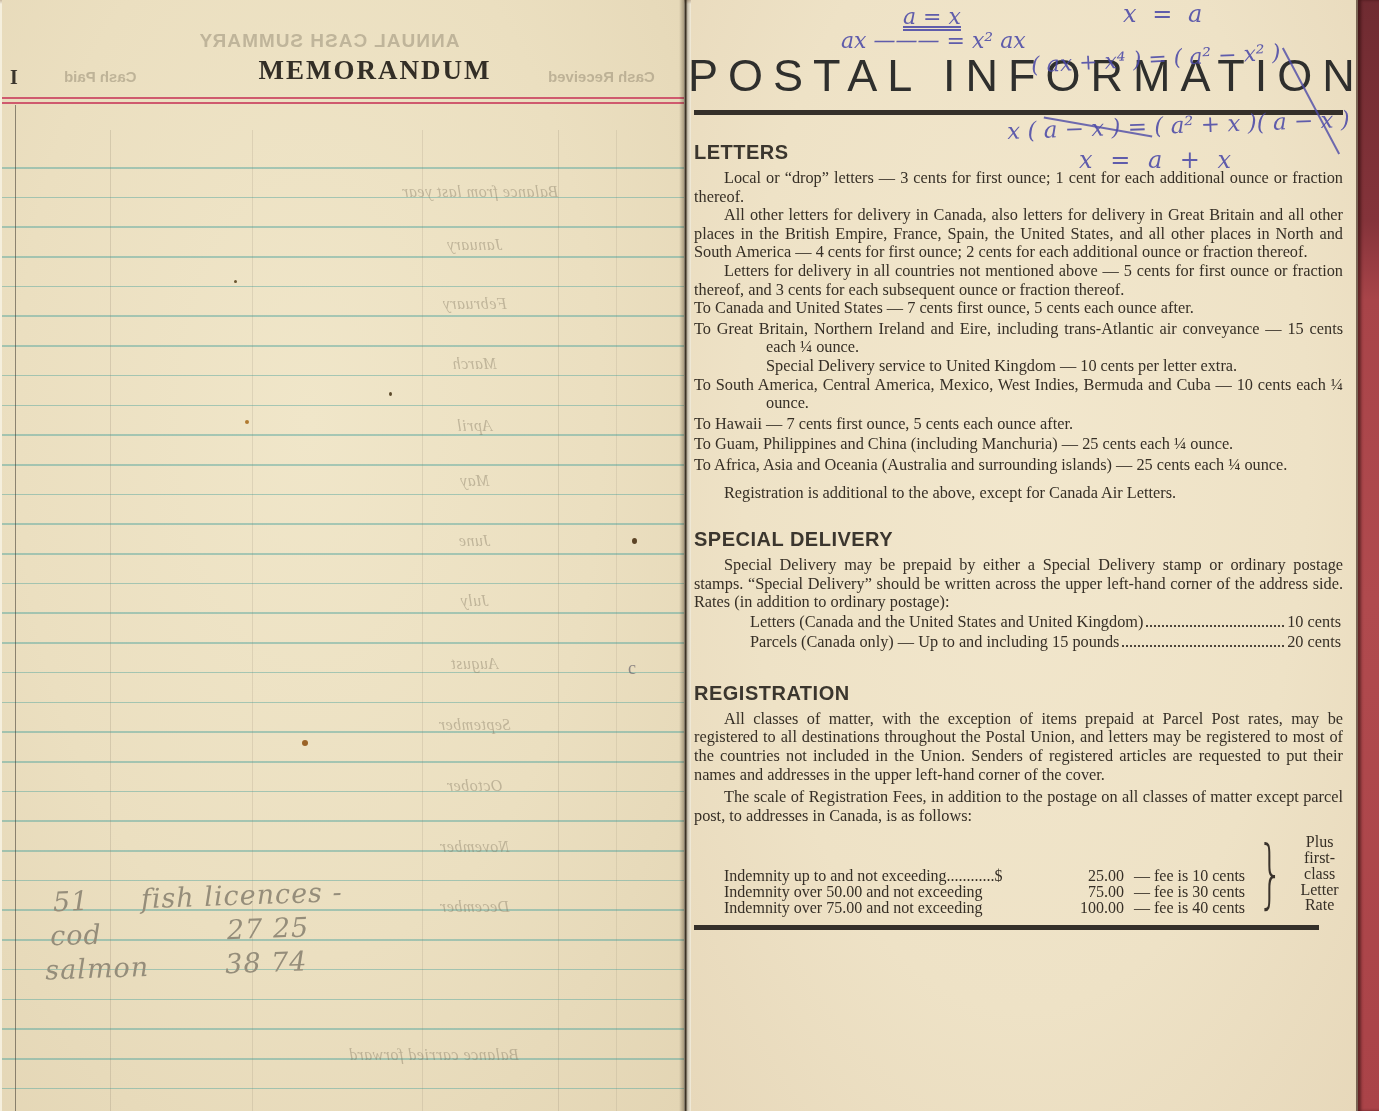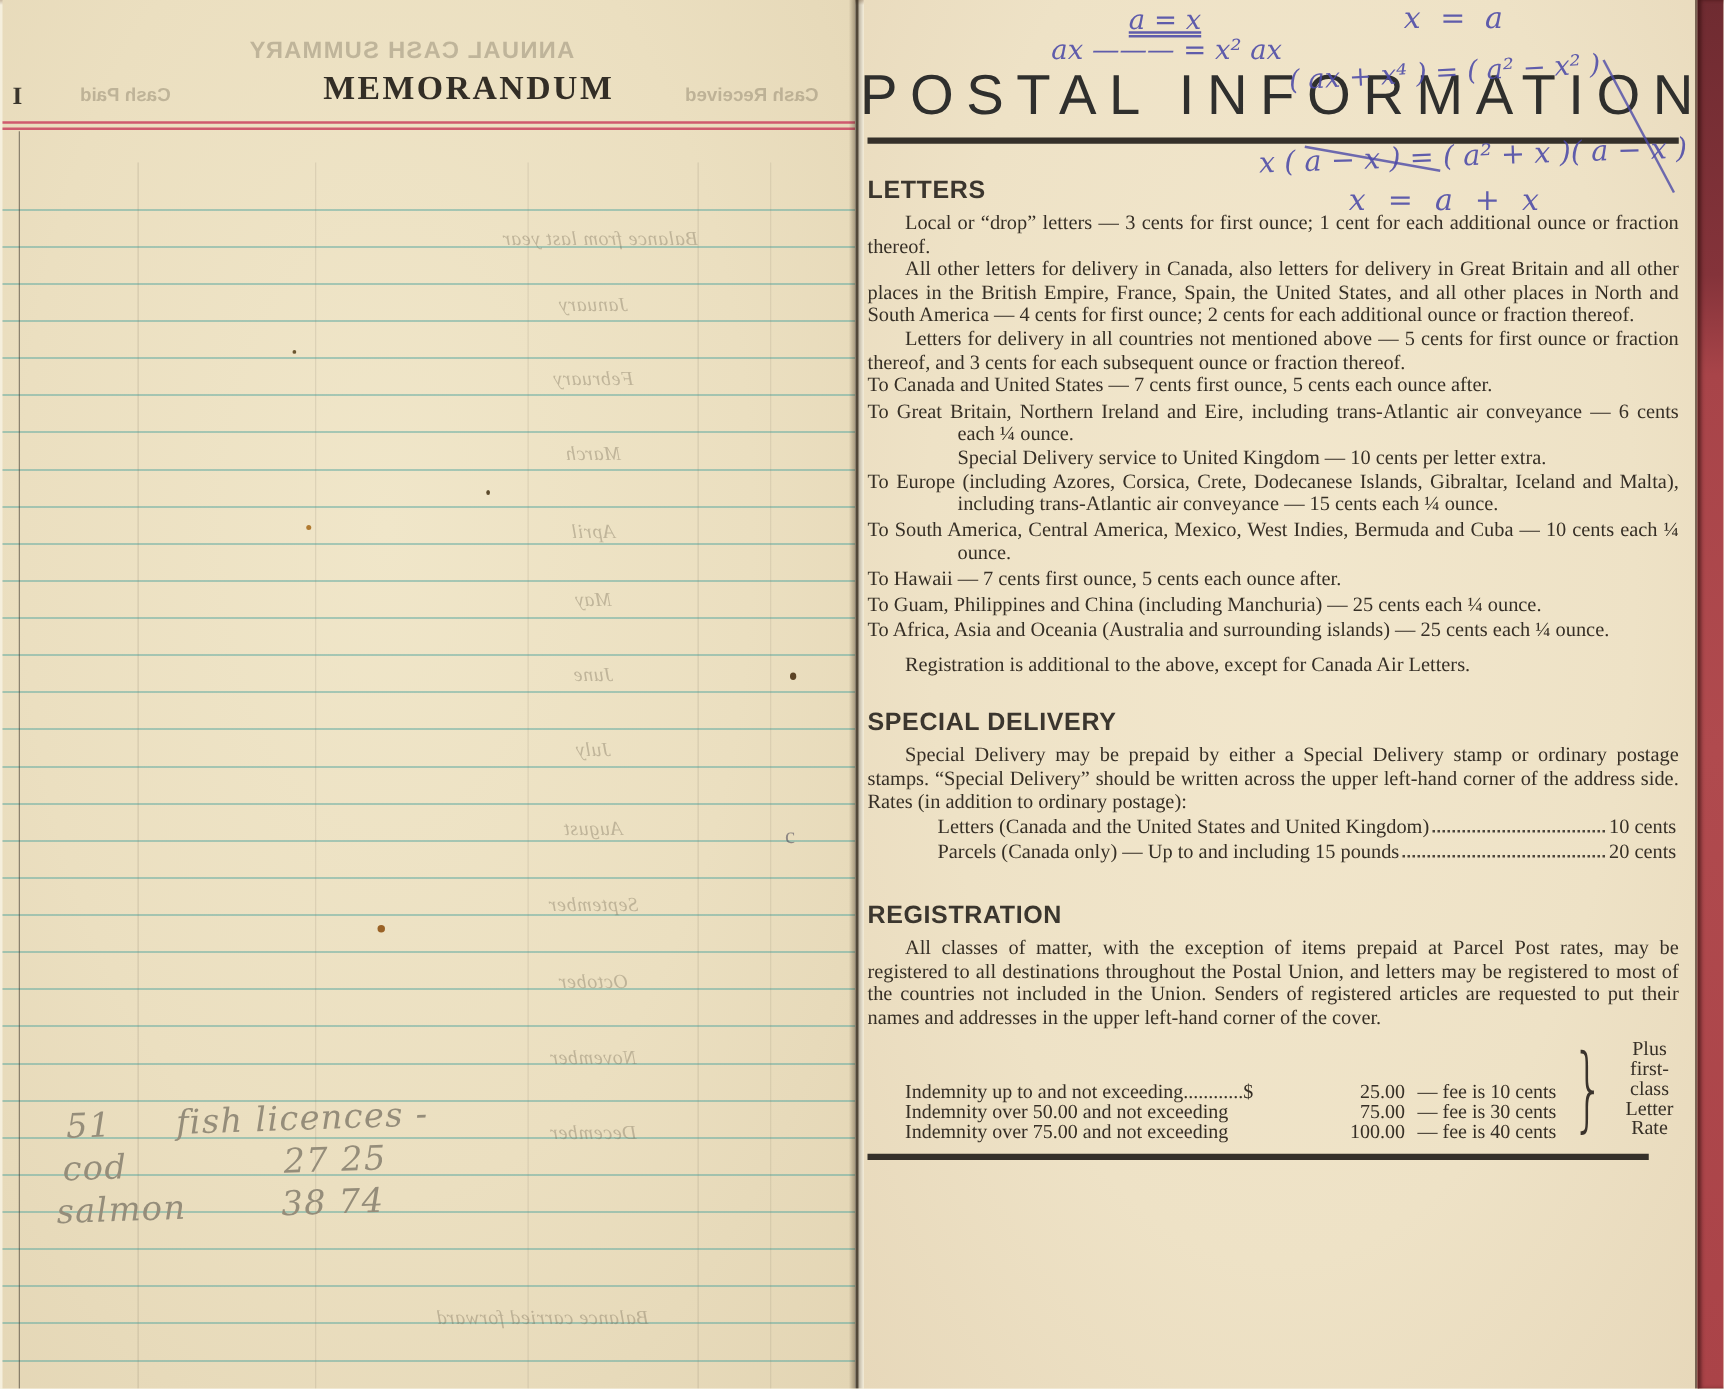--- a/index.html
+++ b/index.html
@@ -152,23 +152,22 @@
 
       <div class="postal-title">POSTAL INFORMATION</div>
       <div class="title-rule"></div>
 
       <div class="sec-head">LETTERS</div>
       <div class="para">Local or “drop” letters — 3 cents for first ounce; 1 cent for each additional ounce or fraction thereof.</div>
       <div class="para">All other letters for delivery in Canada, also letters for delivery in Great Britain and all other places in the British Empire, France, Spain, the United States, and all other places in North and South America — 4 cents for first ounce; 2 cents for each additional ounce or fraction thereof.</div>
       <div class="para">Letters for delivery in all countries not mentioned above — 5 cents for first ounce or fraction thereof, and 3 cents for each subsequent ounce or fraction thereof.</div>
 
       <div class="hang">To Canada and United States — 7 cents first ounce, 5 cents each ounce after.</div>
-      <div class="hang" style="margin-bottom:0;">To Great Britain, Northern Ireland and Eire, including trans-Atlantic air conveyance — 6 cents each ¼ ounce.</div>
+      <div class="hang" style="margin-bottom:0;">To Great Britain, Northern Ireland and Eire, including trans-Atlantic air conveyance — 15 cents each ¼ ounce.</div>
       <div class="hang-note">Special Delivery service to United Kingdom — 10 cents per letter extra.</div>
-      <div class="hang">To Europe (including Azores, Corsica, Crete, Dodecanese Islands, Gibraltar, Iceland and Malta), including trans-Atlantic air conveyance — 15 cents each ¼ ounce.</div>
       <div class="hang">To South America, Central America, Mexico, West Indies, Bermuda and Cuba — 10 cents each ¼ ounce.</div>
       <div class="hang">To Hawaii — 7 cents first ounce, 5 cents each ounce after.</div>
       <div class="hang">To Guam, Philippines and China (including Manchuria) — 25 cents each ¼ ounce.</div>
       <div class="hang">To Africa, Asia and Oceania (Australia and surrounding islands) — 25 cents each ¼ ounce.</div>
       <div class="para note-para">Registration is additional to the above, except for Canada Air Letters.</div>
 
       <div class="sec-head">SPECIAL DELIVERY</div>
       <div class="para">Special Delivery may be prepaid by either a Special Delivery stamp or ordinary postage stamps.  “Special Delivery” should be written across the upper left-hand corner of the address side.  Rates (in addition to ordinary postage):</div>
       <div class="rate-line">
         <span>Letters (Canada and the United States and United Kingdom)</span>
@@ -176,20 +175,21 @@
         <span>10 cents</span>
       </div>
       <div class="rate-line">
         <span>Parcels (Canada only) — Up to and including 15 pounds</span>
         <span class="leader"></span>
         <span>20 cents</span>
       </div>
 
       <div class="sec-head" style="margin-top:30px;">REGISTRATION</div>
       <div class="para">All classes of matter, with the exception of items prepaid at Parcel Post rates, may be registered to all destinations throughout the Postal Union, and letters may be registered to most of the countries not included in the Union.  Senders of registered articles are requested to put their names and addresses in the upper left-hand corner of the cover.</div>
+      <div class="para" style="margin-top:4px;">The scale of Registration Fees, in addition to the postage on all classes of matter except parcel post, to addresses in Canada, is as follows:</div>
 
       <div class="fee-table">
         <div class="fee-rows">
           <div class="fee-row">
             <span>Indemnity up to and not exceeding............$</span>
             <span class="fee-amt">25.00</span>
             <span class="fee-fee">— fee is 10 cents</span>
           </div>
           <div class="fee-row">
             <span>Indemnity over  50.00 and not exceeding</span>

